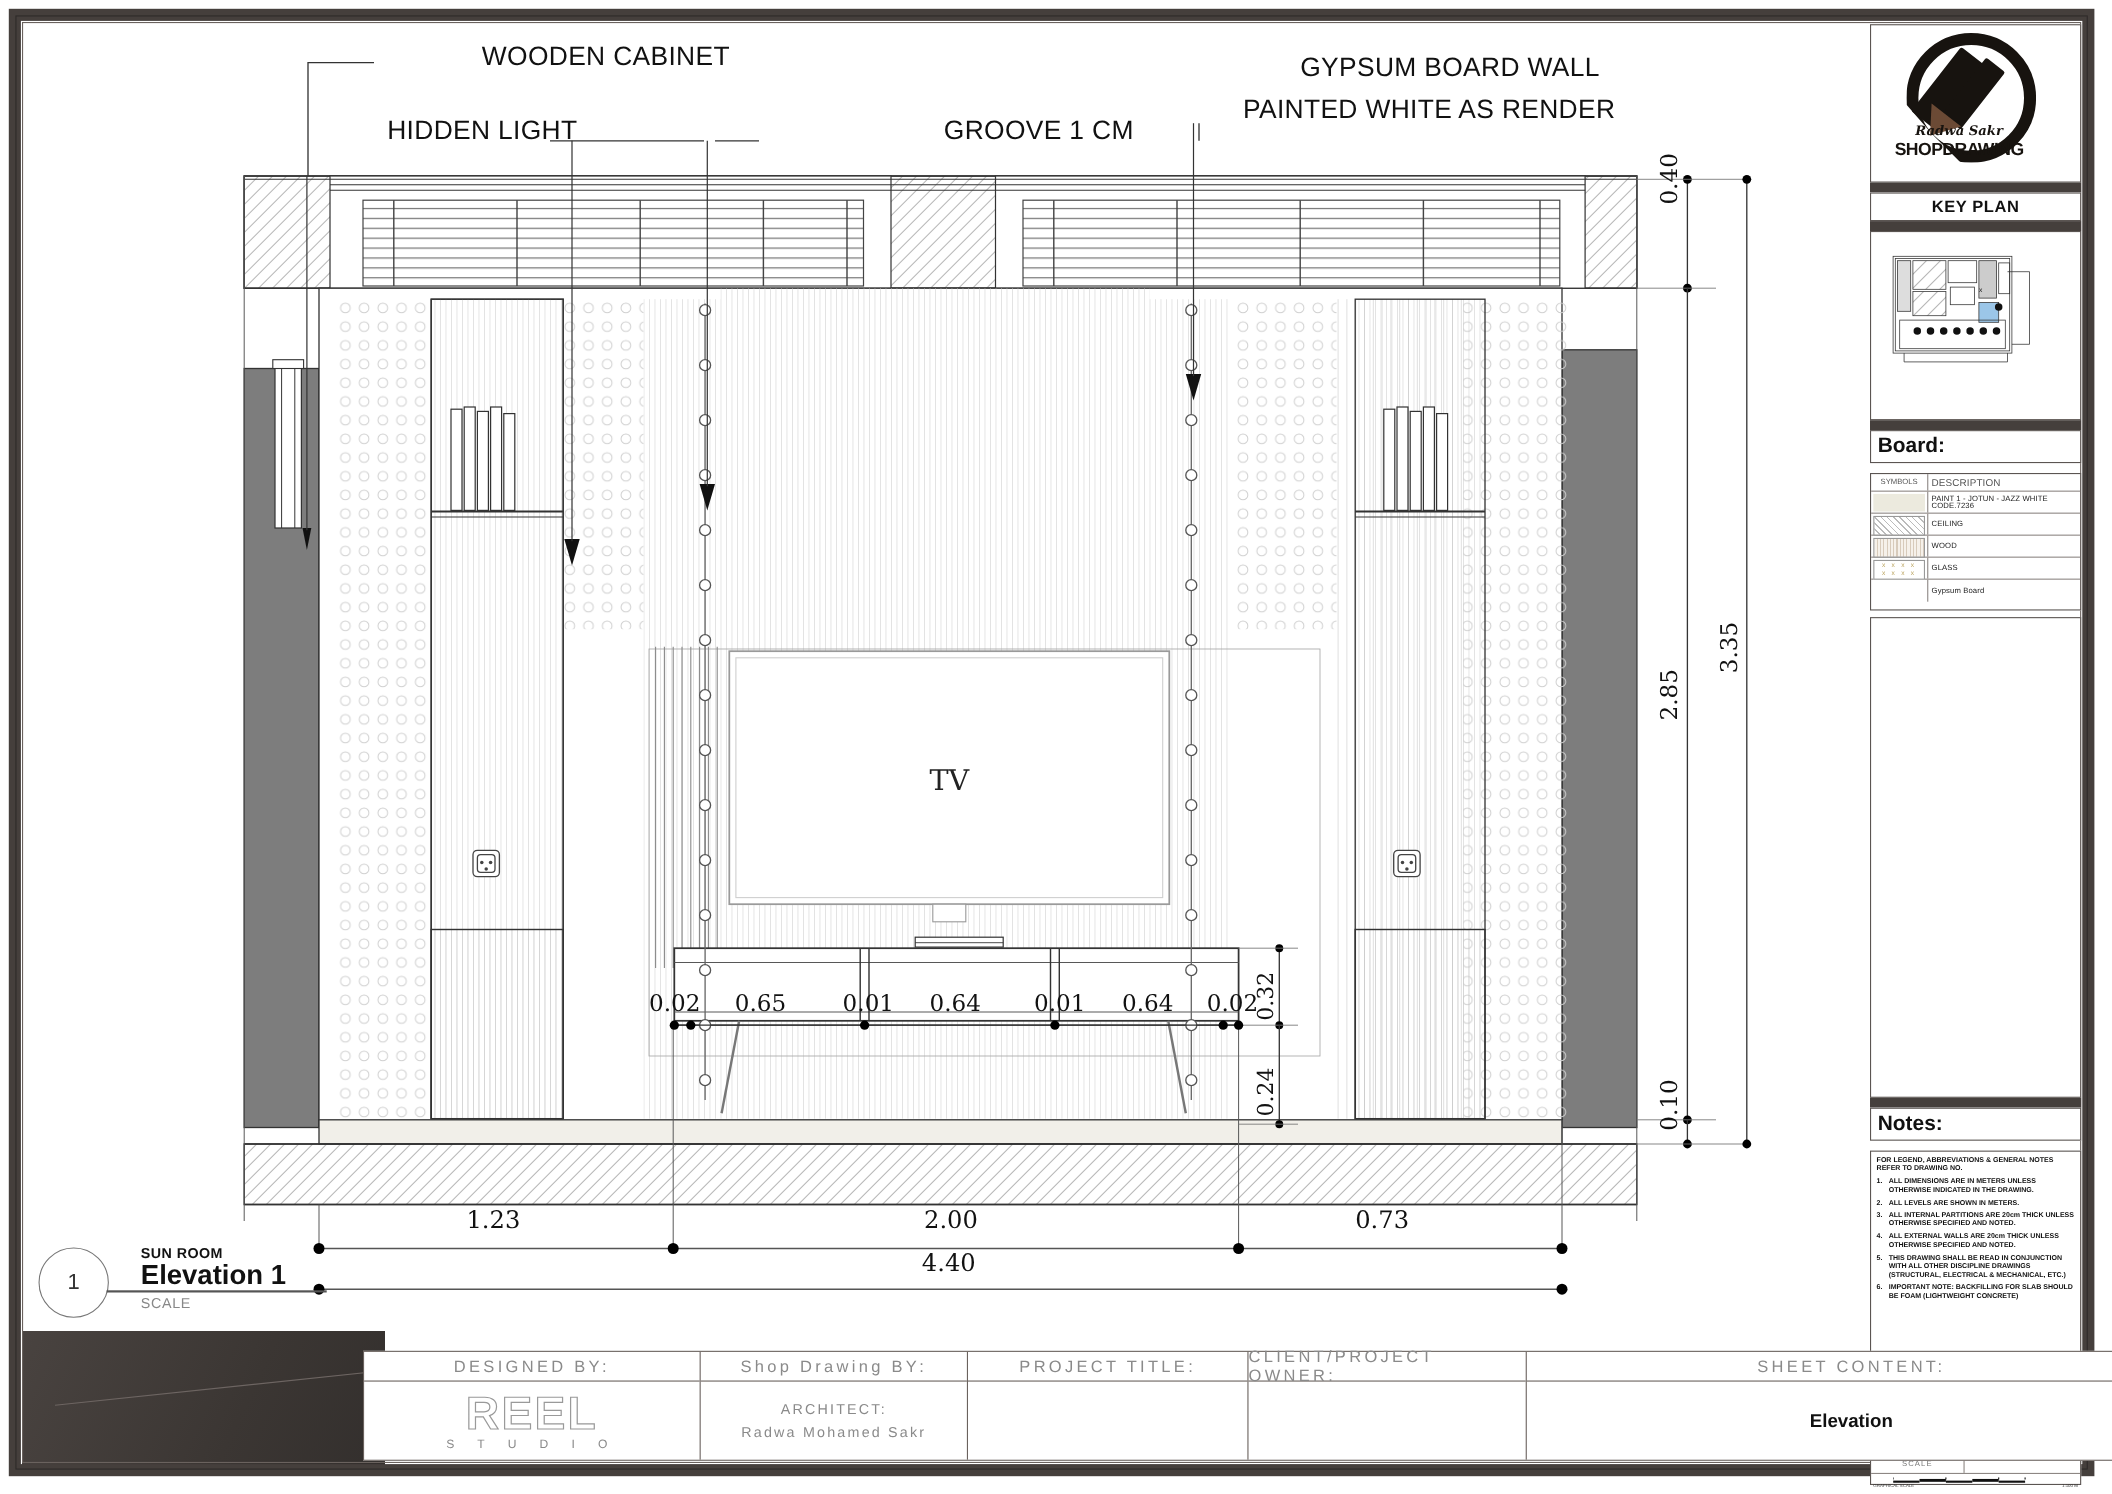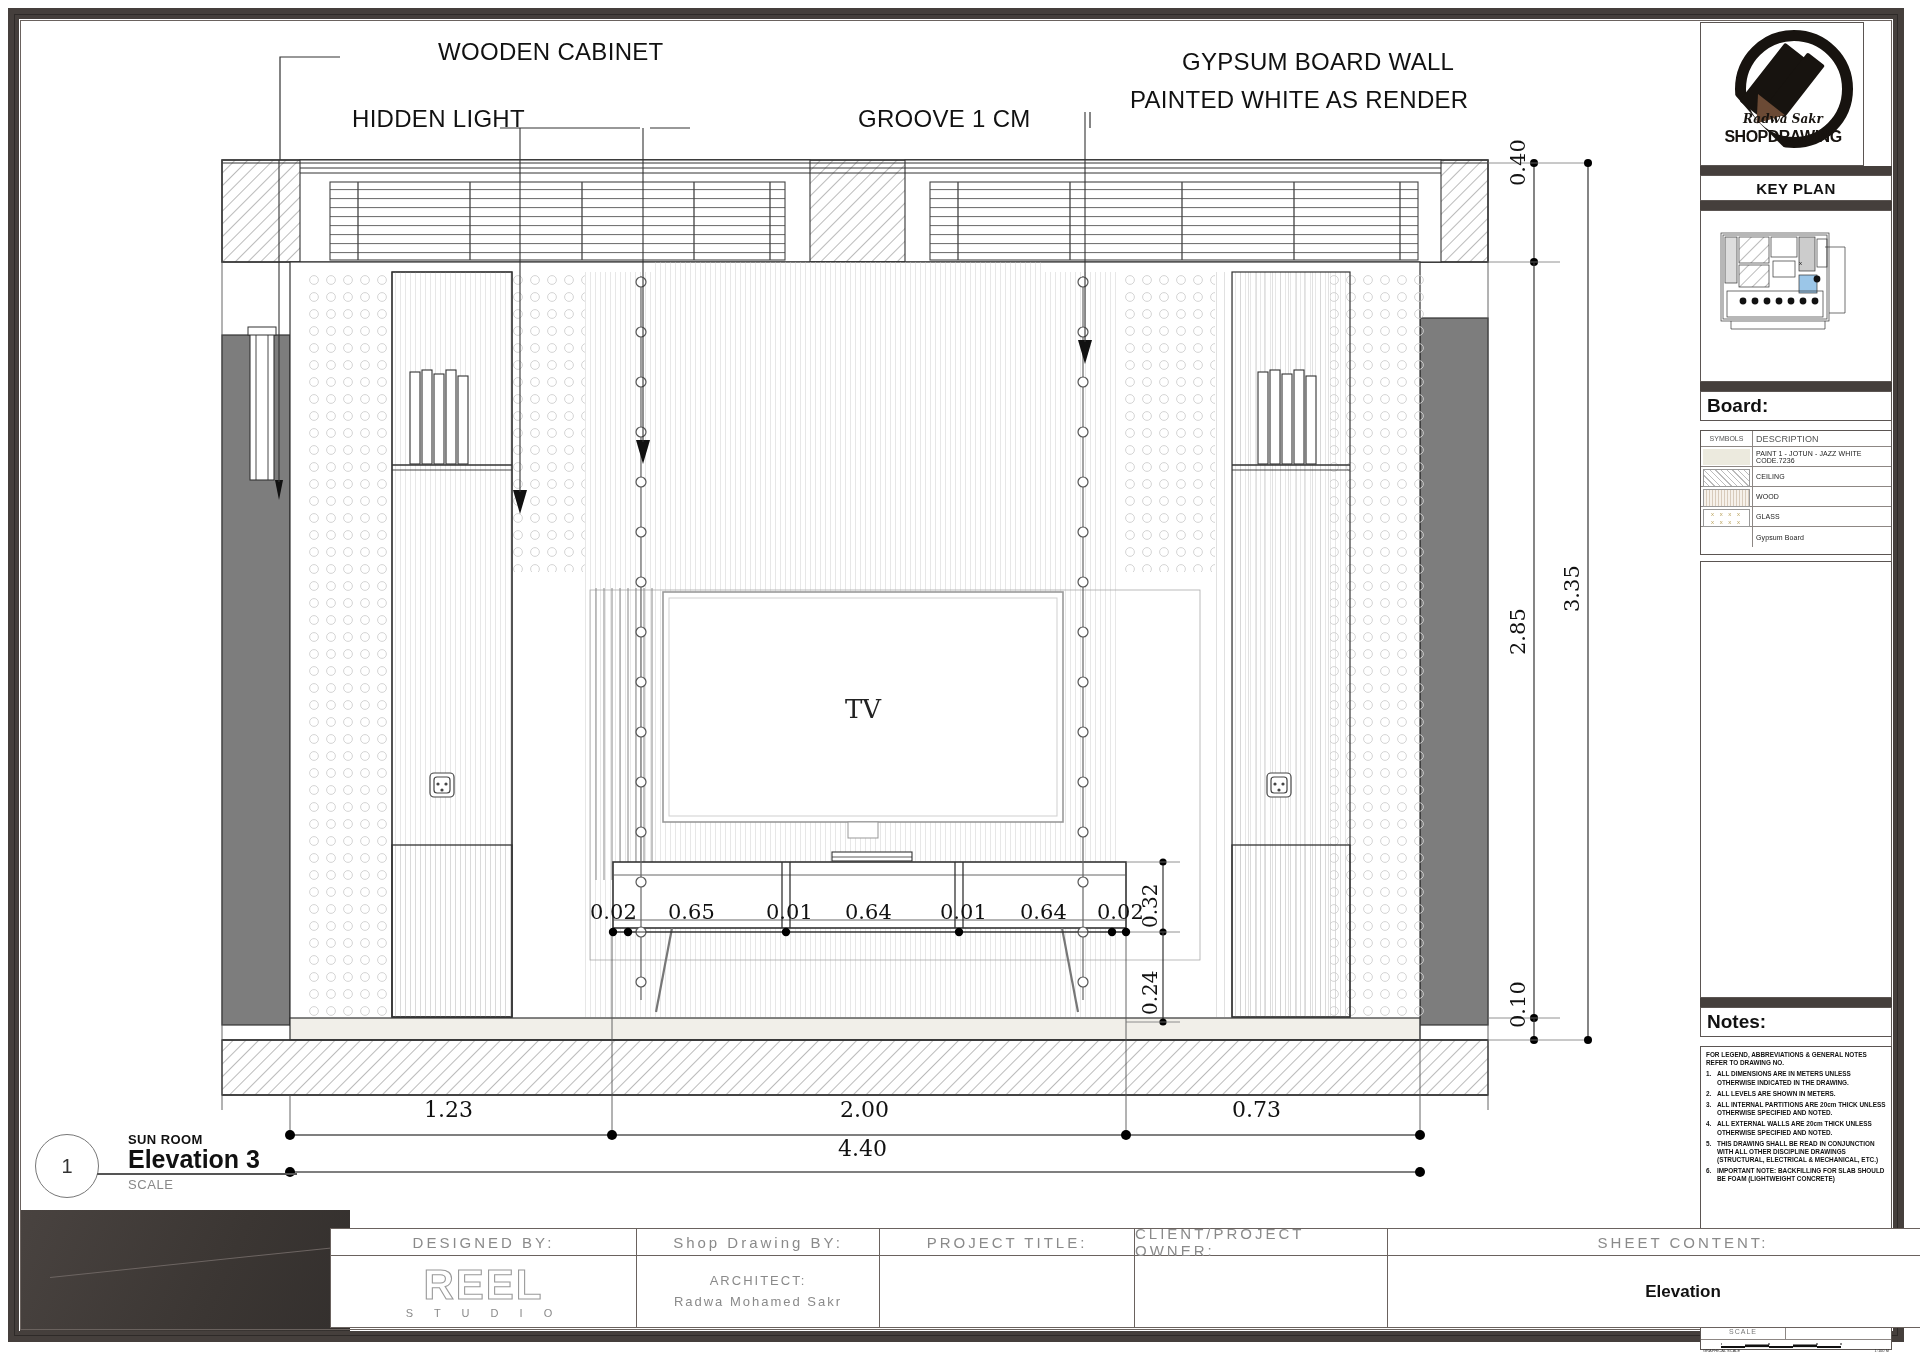--- a/index.html
+++ b/index.html
@@ -20,21 +20,21 @@
   .wedge2{position:absolute;left:20px;bottom:20px;width:330px;height:128px;
      background:linear-gradient(115deg,#494340 0%,#3b3633 60%,#332f2d 100%);}
   .wedge-line{position:absolute;left:30px;bottom:60px;width:300px;height:1px;
      background:#6d6562;transform:rotate(-6deg);transform-origin:left center;}
 
   
   .rightcol{position:absolute;left:1700px;top:22px;width:192px;height:1306px;}
   .rp-box{position:absolute;left:0;background:#fff;border:1px solid #5b5552;box-sizing:border-box;}
   .rp-sep{position:absolute;left:0;width:192px;height:9px;background:#453f3c;}
 
-  .logo-box{top:0;width:164px;height:144px;display:flex;align-items:center;justify-content:flex-end;}
+  .logo-box{top:0;width:192px;height:144px;display:flex;align-items:center;justify-content:flex-start;}
   .logo-wrap{position:relative;width:160px;height:132px;}
   .logo-circle{position:absolute;left:32px;top:2px;width:96px;height:96px;
     border:11px solid #17130f;border-radius:50%;border-bottom-color:#17130f;
     clip-path:polygon(0 0,100% 0,100% 100%,42% 100%,20% 78%,0 55%);}
   .pencil{position:absolute;left:56px;top:16px;width:30px;height:74px;background:#17130f;
     transform:rotate(38deg);border-radius:2px;}
   .pencil2{position:absolute;left:82px;top:24px;width:22px;height:66px;background:#17130f;
     transform:rotate(38deg);border-radius:2px;}
   .pencil-tip{position:absolute;left:44px;top:74px;width:0;height:0;
     border-left:17px solid transparent;border-right:17px solid transparent;
@@ -434,21 +434,21 @@
 
   <div style="position:absolute;left:424px;top:1097px;font-family:'DejaVu Serif',serif;font-size:22px;">1.23</div>
   <div style="position:absolute;left:840px;top:1097px;font-family:'DejaVu Serif',serif;font-size:22px;">2.00</div>
   <div style="position:absolute;left:1232px;top:1097px;font-family:'DejaVu Serif',serif;font-size:22px;">0.73</div>
   <div style="position:absolute;left:838px;top:1136px;font-family:'DejaVu Serif',serif;font-size:22px;">4.40</div>
 
   <div class="eltag">
     <div class="el-circle">1</div>
     <div class="el-line"></div>
     <div class="el-room">SUN ROOM</div>
-    <div class="el-name">Elevation 3</div>
+    <div class="el-name">Elevation 1</div>
     <div class="el-scale">SCALE</div>
   </div>
 
   <div class="wedge2">
     <div class="wedge-line"></div>
   </div>
   <div class="frame-outer"></div>
   <div class="frame-inner-line"></div>
 
   <div class="rightcol">

